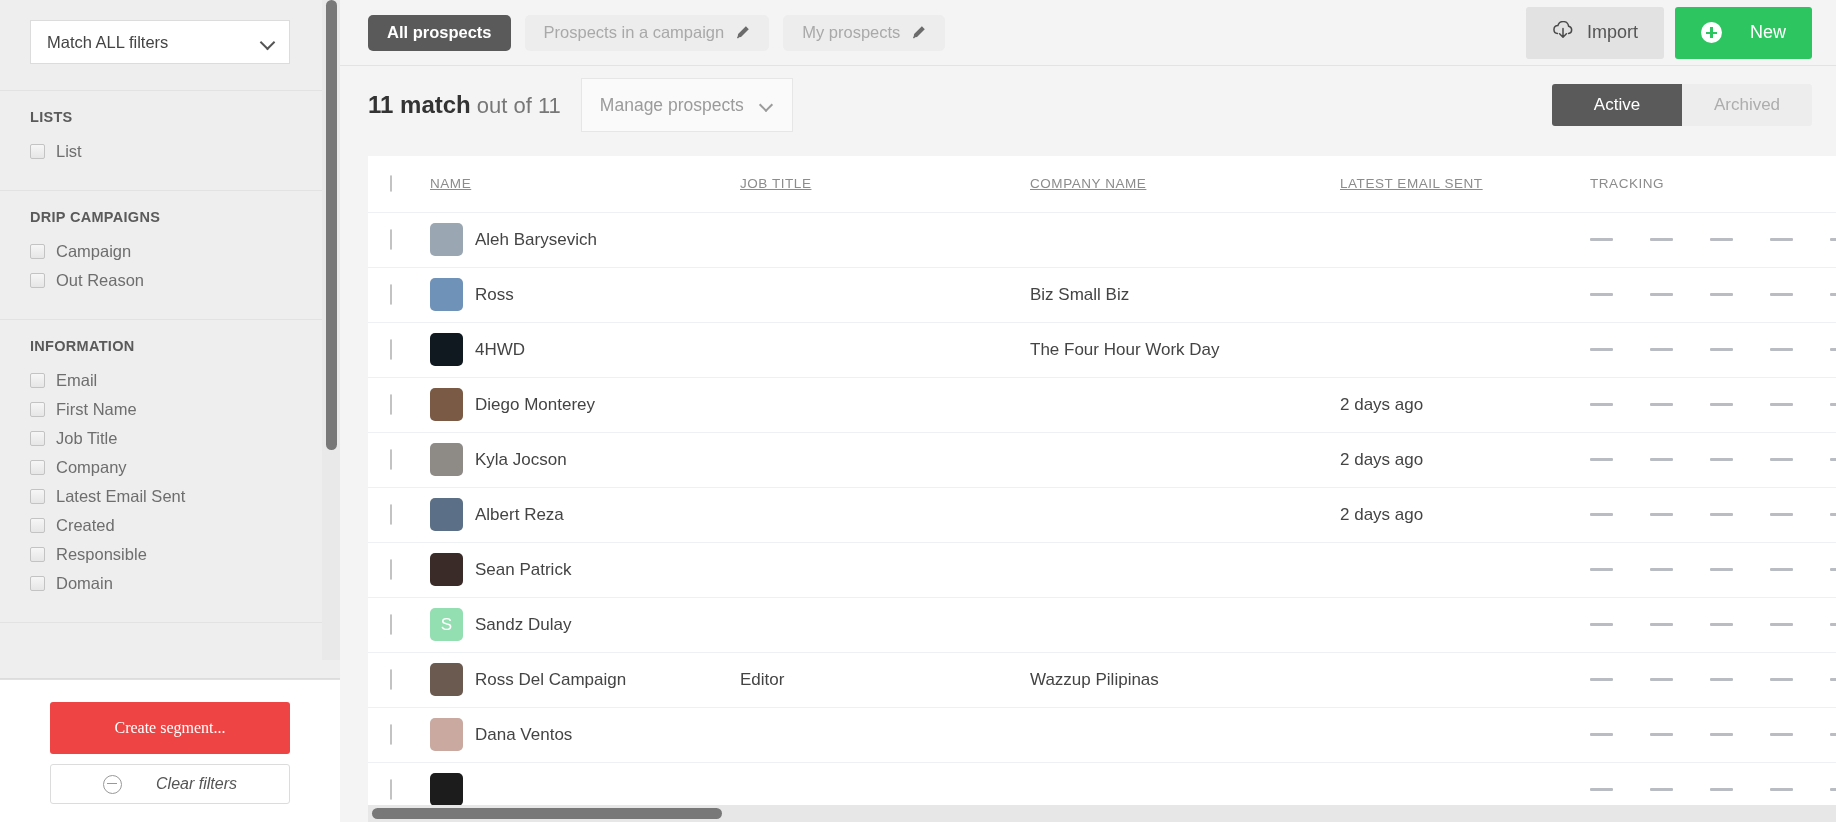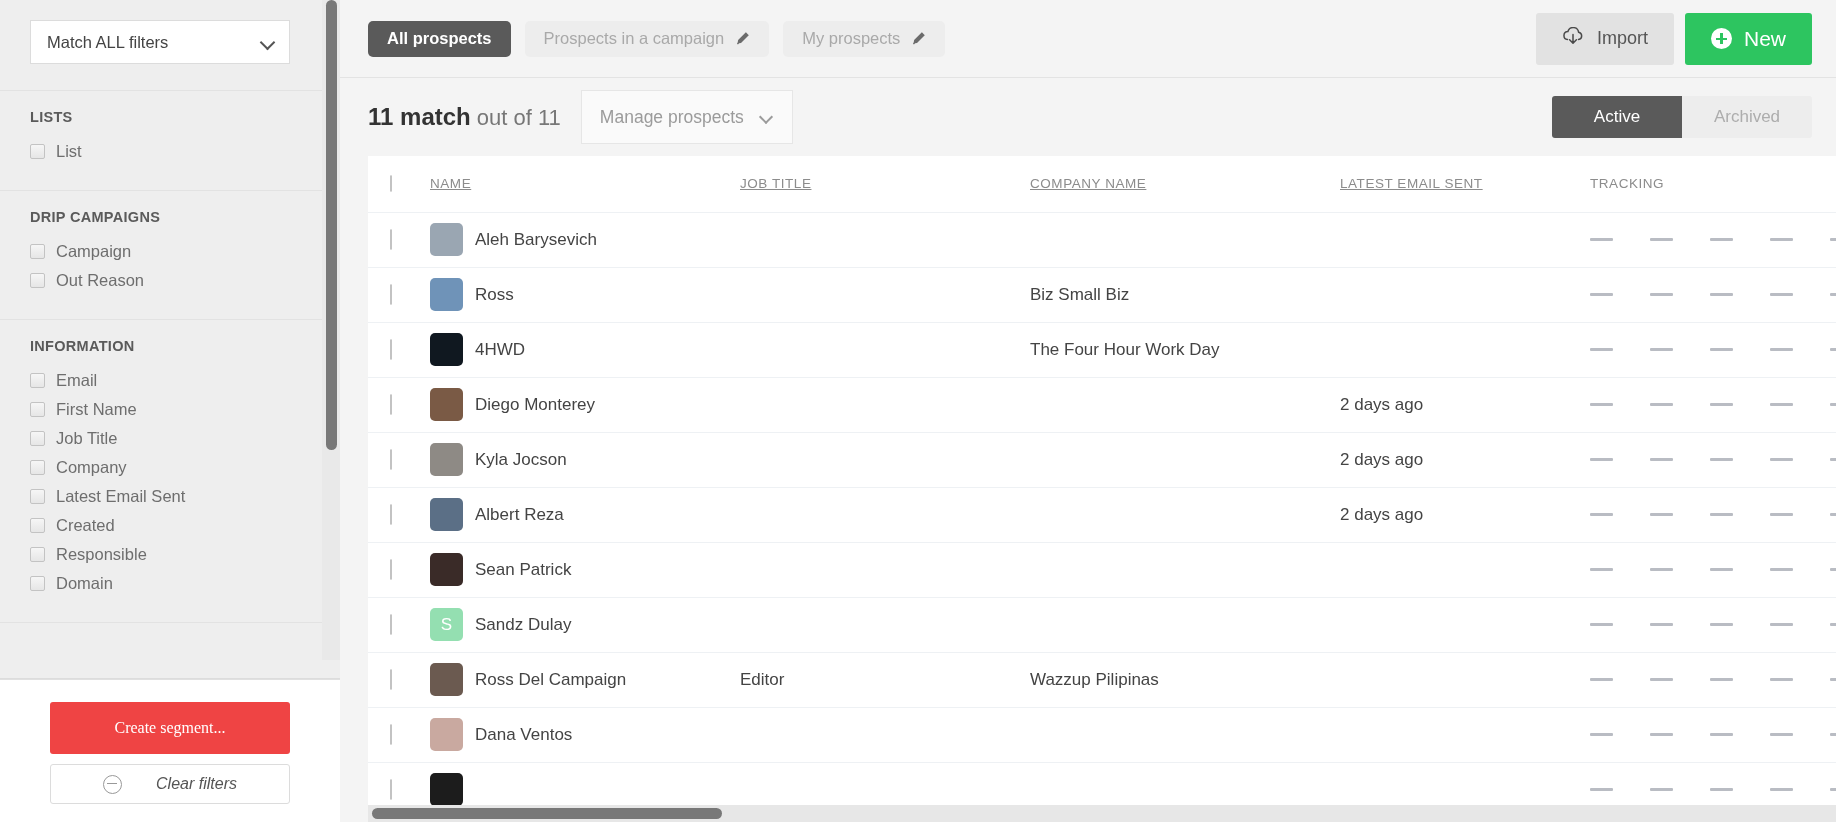--- a/index.html
+++ b/index.html
@@ -88,43 +88,43 @@
   }
   #sb-thumb {
     position: absolute; top: 0; right: 3px; width: 11px; height: 450px;
     background: #787878; border-radius: 6px; cursor: pointer;
   }
 
   
   #main { flex: 1 1 auto; height: 822px; position: relative; background: #f4f4f4; }
 
   #topbar {
-    height: 78px; display: flex; align-items: center;
+    height: 66px; display: flex; align-items: center;
     padding: 0 24px 0 28px;
     border-bottom: 1px solid #e3e3e3;
   }
   .tabs { display: flex; align-items: center; gap: 14px; flex: 1 1 auto; }
   .tab {
     height: 36px; display: flex; align-items: center; gap: 11px;
     padding: 0 19px; border-radius: 5px;
     font-size: 16.5px; cursor: pointer;
   }
   .tab.active { background: #5a5a5a; color: #fff; font-weight: bold; }
   .tab.idle { background: #ededed; color: #a9a9a9; }
   .pencil { width: 15px; height: 15px; display:block; }
   .topbtns { display: flex; align-items: center; gap: 11px; }
   #import-btn {
     height: 52px; padding: 0 26px; background: #e2e2e2; border: none; border-radius: 3px;
     display: flex; align-items: center; gap: 13px;
     font-size: 18px; color: #555; cursor: pointer; font-family: inherit;
   }
   #new-btn {
     height: 52px; padding: 0 26px; background: #2dc560; border: none; border-radius: 3px;
-    display: flex; align-items: center; gap: 12px;
-    font-size: 21px; color: #fff; cursor: pointer; font-family: inherit;
+    display: flex; align-items: center; gap: 28px;
+    font-size: 18px; color: #fff; cursor: pointer; font-family: inherit;
   }
   .plus-circle {
     width: 21px; height: 21px; border-radius: 50%; background: #fff; position: relative;
   }
   .plus-circle::before, .plus-circle::after {
     content:""; position:absolute; background:#2dc560;
   }
   .plus-circle::before { left:5px; top:9.5px; width:11px; height:2.6px; }
   .plus-circle::after  { top:5px; left:9.2px; height:11px; width:2.6px; }
 

